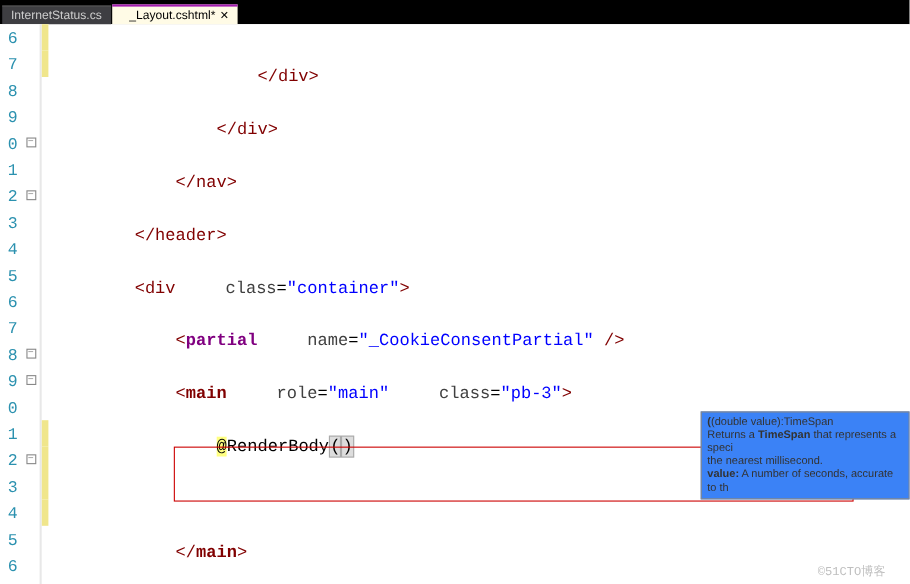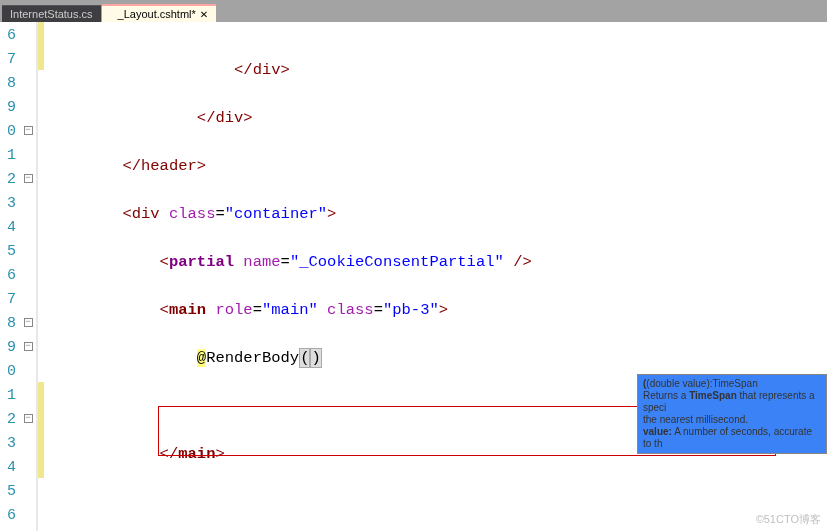--- a/index.html
+++ b/index.html
@@ -6,42 +6,42 @@
 body {
   font-family: Consolas, "Courier New", monospace;
   font-size: 15px;
   background: #fff;
   width: 827px;
   height: 531px;
   overflow: hidden;
   position: relative;
 }
 .tab-bar {
-  background: #a3a3a3;
+  background: #000000;
   height: 22px;
   display: flex;
   align-items: flex-end;
   padding-left: 2px;
 }
 .tab {
   padding: 2px 8px;
   font-size: 11px;
   font-family: "Segoe UI", Tahoma, sans-serif;
   color: #ccc;
   background: #3e3e42;
   border-top: 1px solid #555;
   margin-right: 1px;
   display: flex;
   align-items: center;
   gap: 4px;
 }
 .tab.active {
   background: #fffbe6;
   color: #000;
-  border-top: 2px solid #fca5a5;
+  border-top: 2px solid #a21caf;
   padding-left: 16px;
 }
 .tab .close {
   font-size: 10px;
   cursor: pointer;
 }
 .editor {
   display: flex;
   background: #fff;
   height: calc(100% - 22px);
@@ -76,46 +76,46 @@
 .code {
   flex: 1;
   padding: 12px 0 2px 4px;
   line-height: 24px;
   white-space: pre;
   font-size: 15.5px;
   position: relative;
 }
 .code .line { height: 24px; }
 .tag { color: #800000; }
-.attr { color: #a21caf; }
+.attr { color: #404040; margin-left: 36px; }
 .str { color: #0000ff; }
 .razor-bg { background: #ffff80; color:#000; }
 .box-red { border:1px solid #c00; position:absolute; pointer-events:none;}
 .tooltip {
   position: absolute;
   right: 0;
   top: 374px;
   width: 190px;
   background: #3b82f6;
   border: 1px solid #888;
   font-family: "Segoe UI", Tahoma, sans-serif;
   font-size: 10px;
   padding: 3px 5px;
   color: #333;
   line-height: 12px;
   z-index: 10;
 }
 .tooltip b { font-weight: bold; }
 .watermark {
   position: absolute;
-  right: 6px;
+  right: 22px;
   bottom: 4px;
   font-size: 11px;
   color: #bfbfbf;
-  font-family: Liberation Sans, sans-serif;
+  font-family: Liberation Mono, monospace;
 }
 .paren-hl { background:#ddd; border:1px solid #aaa; }
 </style>
 </head>
 <body>
 
 <div class="tab-bar">
   <div class="tab">
       <span>InternetStatus.cs</span>
     </div>
@@ -191,20 +191,21 @@
       <span class="line dirty"></span>
     <span class="line dirty"></span>
       <span class="line dirty"></span>
       <span class="line dirty"></span>
       <span class="line"></span>
       <span class="line"></span>
   </div>
   <div class="code">
 <div class="line"><span class="tag">                    &lt;/div&gt;</span></div>
 <div class="line"><span class="tag">                &lt;/div&gt;</span></div>
+<div class="line"><span class="tag">            &lt;/nav&gt;</span></div>
 <div class="line"><span class="tag">        &lt;/header&gt;</span></div>
 <div class="line"><span class="tag">        &lt;</span><span class="tag" style="font-weight:normal">div</span><span> </span><span class="attr">class</span><span>=</span><span class="str">"container"</span><span class="tag">&gt;</span></div>
 <div class="line"><span class="tag">            &lt;</span><span class="tag" style="font-weight:bold;color:#800080">partial</span><span> </span><span class="attr">name</span><span>=</span><span class="str">"_CookieConsentPartial"</span><span class="tag"> /&gt;</span></div>
 <div class="line"><span class="tag">            &lt;</span><span class="tag" style="font-weight:bold">main</span><span> </span><span class="attr">role</span><span>=</span><span class="str">"main"</span><span> </span><span class="attr">class</span><span>=</span><span class="str">"pb-3"</span><span class="tag">&gt;</span></div>
 <div class="line"><span>                </span><span class="razor-bg">@</span><span>RenderBody</span><span class="paren-hl">(</span><span class="paren-hl">)</span></div>
 <div class="line"><span></span></div>
 <div class="line"><span class="tag">            &lt;/</span><span class="tag" style="font-weight:bold">main</span><span class="tag">&gt;</span></div>
 <div class="line"></div>
 
 

